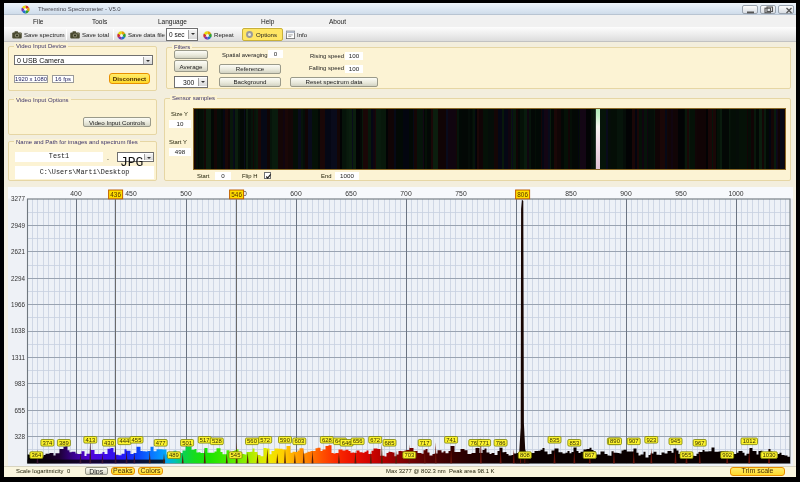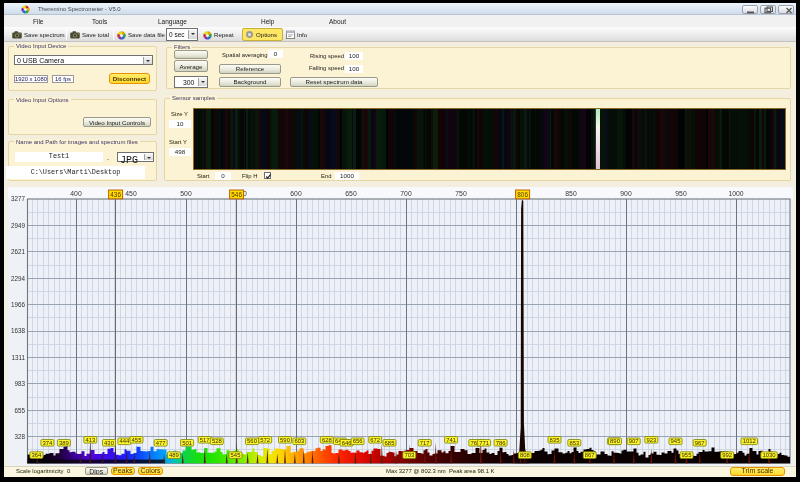--- a/index.html
+++ b/index.html
@@ -155,24 +155,24 @@
     <div class="gbox" style="left:4px;top:96px;width:149px;height:36px">
       <div class="gbox-t">Video Input Options</div>
     </div>
     <div class="btn" style="left:79px;top:113.5px;width:68px;height:10px;line-height:9px">Video Input Controls</div>
     <div class="gbox" style="left:4px;top:138px;width:149px;height:39.5px">
       <div class="gbox-t">Name and Path for images and spectrum files</div>
     </div>
     <div class="wfield mono" style="left:11px;top:149px;width:88px;height:9.5px;line-height:9px;font-size:6.8px">Test1</div>
     <div class="abs" style="left:103px;top:151px;font-size:7px">.</div>
     <div class="combo" style="left:113px;top:149px;width:37px;height:9.5px">
-      <div class="tx mono" style="font-size:10px">JPG</div>
+      <div class="tx mono" style="font-size:13px">JPG</div>
       <div class="ar"></div>
     </div>
-    <div class="wfield mono" style="left:2px;top:162.5px;width:139px;height:13px;line-height:12px;font-size:6.8px">C:\Users\Marti\Desktop</div>
+    <div class="wfield mono" style="left:11px;top:162.5px;width:139px;height:13px;line-height:12px;font-size:6.8px">C:\Users\Marti\Desktop</div>
     <div class="gbox" style="left:160px;top:94.5px;width:627px;height:83.5px">
       <div class="gbox-t">Sensor samples</div>
     </div>
     <div class="st" style="left:167px;top:108px">Size Y</div>
     <div class="wfield" style="left:165px;top:117px;width:22px;height:8px">10</div>
     <div class="st" style="left:165px;top:135.5px">Start Y</div>
     <div class="wfield" style="left:165px;top:144.5px;width:22px;height:8px">498</div>
     <div class="st" style="left:193px;top:169.5px">Start</div>
     <div class="wfield" style="left:211px;top:168.5px;width:16px;height:8px">0</div>
     <div class="st" style="left:238px;top:169.5px">Flip H</div>

